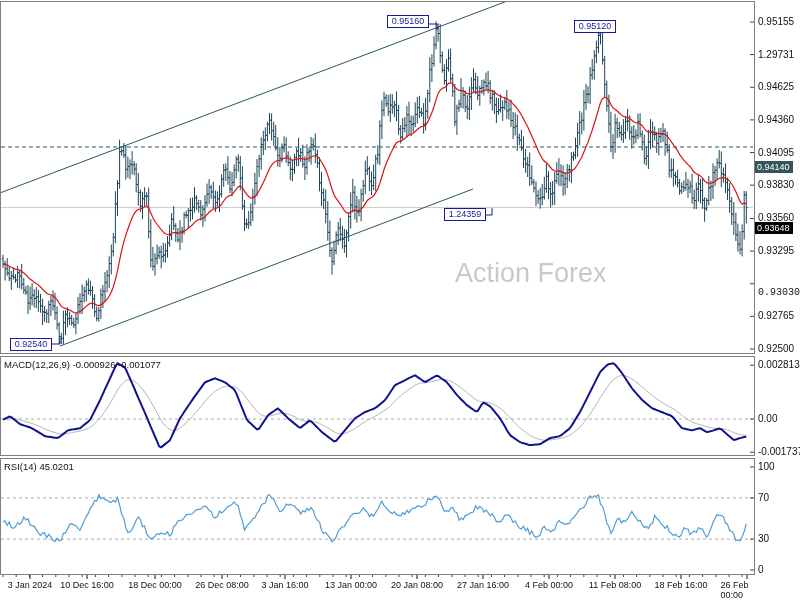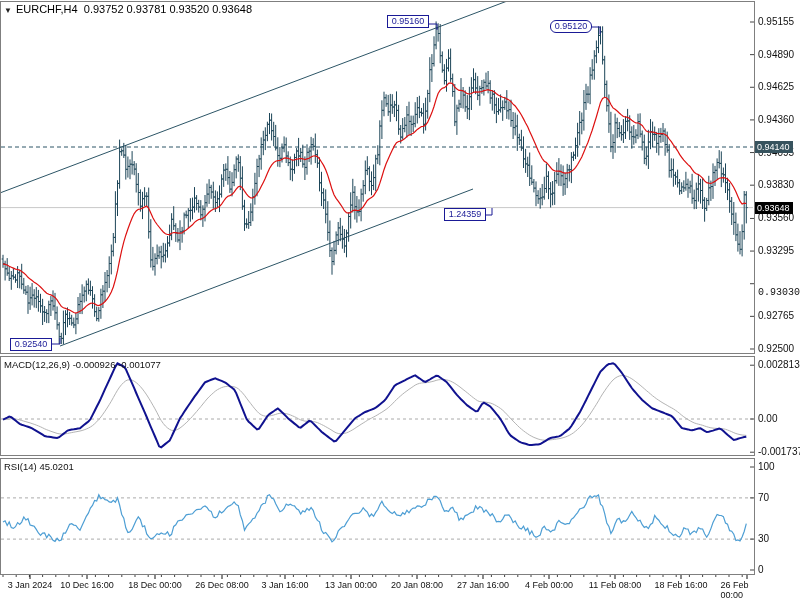--- a/index.html
+++ b/index.html
@@ -6,29 +6,30 @@
   #app{position:relative;width:800px;height:600px;background:#fff;overflow:hidden;
        font-family:"Liberation Sans",sans-serif;}
   #watermark{position:absolute;left:455px;top:258px;font-size:27px;color:#c9c9c9;z-index:1;}
   #chart-svg{position:absolute;left:0;top:0;z-index:2;}
   .ovl{position:absolute;z-index:3;white-space:nowrap;}
   #title-bar{left:4px;top:3px;font-size:11px;color:#000;}
   #title-bar .tri{font-size:8px;color:#222;margin-right:4px;cursor:pointer;}
   #macd-label{left:4px;top:359px;font-size:9.5px;color:#111;}
   #rsi-label{left:4px;top:461px;font-size:9.5px;color:#111;}
   .axlab{position:absolute;left:758px;font-size:10px;color:#111;z-index:3;}
-  .axbox{position:absolute;left:755px;font-size:9px;color:#fff;z-index:4;padding:1px 3px 1px 2px;}
+  .axbox{position:absolute;left:755px;font-size:9px;color:#fff;z-index:4;padding:1px 3px 1px 2px;margin-top:20px;}
   .tlab{position:absolute;top:580px;font-size:9px;color:#111;transform:translateX(-50%);z-index:3;}
   .flag{position:absolute;width:40px;height:11px;background:#fff;border:1px solid #1a1a96;
         color:#1a1a96;font-size:9px;text-align:center;line-height:11px;z-index:4;}
 </style>
 </head>
 <body>
 
 <div id="app">
+  <div id="watermark" class="wm">Action Forex</div>
   <svg id="chart-svg" width="800" height="600">
       <defs>
         <clipPath id="clip-main">
           <rect x="1" y="2" width="752" height="350"></rect>
         </clipPath>
         <clipPath id="clip-macd">
           <rect x="1" y="357" width="752" height="97"></rect>
         </clipPath>
         <clipPath id="clip-rsi">
           <rect x="1" y="459" width="752" height="114"></rect>
@@ -140,32 +141,29 @@
       <line x1="222" y1="575" x2="222" y2="579" stroke="#111" stroke-width="1"></line>
       <line x1="285" y1="575" x2="285" y2="579" stroke="#111" stroke-width="1"></line>
       <line x1="351" y1="575" x2="351" y2="579" stroke="#111" stroke-width="1"></line>
       <line x1="417" y1="575" x2="417" y2="579" stroke="#111" stroke-width="1"></line>
       <line x1="483" y1="575" x2="483" y2="579" stroke="#111" stroke-width="1"></line>
       <line x1="549" y1="575" x2="549" y2="579" stroke="#111" stroke-width="1"></line>
       <line x1="615" y1="575" x2="615" y2="579" stroke="#111" stroke-width="1"></line>
       <line x1="681" y1="575" x2="681" y2="579" stroke="#111" stroke-width="1"></line>
       <line x1="747" y1="575" x2="747" y2="579" stroke="#111" stroke-width="1"></line>
     </svg>
-  <div id="title-bar" class="ovl">
-    <span class="tri">▼</span><span>EURCHF,H4</span>&nbsp;&nbsp;<span>0.93752 0.93781 0.93520 0.93648</span>
-  </div>
   <div id="macd-label" class="ovl">
     <span>MACD(12,26,9)</span>&nbsp;<span>-0.000926</span>&nbsp;<span>-0.001077</span>
   </div>
   <div id="rsi-label" class="ovl">
     <span>RSI(14)</span>&nbsp;<span>45.0201</span>
   </div>
   <div id="price-axis">
       <div class="axlab" style="top: 16px;">0.95155</div>
-      <div class="axlab" style="top: 48.6374px;">0.94890</div>
+      <div class="axlab" style="top: 48.6374px;">1.29731</div>
       <div class="axlab" style="top: 81.2748px;">0.94625</div>
       <div class="axlab" style="top: 113.912px;">0.94360</div>
       <div class="axlab" style="top: 146.55px;">0.94095</div>
       <div class="axlab" style="top: 179.187px;">0.93830</div>
       <div class="axlab" style="top: 212.44px;">0.93560</div>
       <div class="axlab" style="top: 245.078px;">0.93295</div>
       <div class="axlab" style="top: 287px; font-family: Liberation Mono, monospace;">0.93030</div>
       <div class="axlab" style="top: 310.352px;">0.92765</div>
       <div class="axlab" style="top: 342.99px;">0.92500</div>
       <div class="axbox" style="top: 141.007px; background: rgb(55, 83, 94);">0.94140</div>
@@ -187,17 +185,17 @@
       <div class="tlab" style="left: 351px;">13 Jan 00:00</div>
       <div class="tlab" style="left: 417px;">20 Jan 08:00</div>
       <div class="tlab" style="left: 483px;">27 Jan 16:00</div>
       <div class="tlab" style="left: 549px;">4 Feb 00:00</div>
       <div class="tlab" style="left: 615px;">11 Feb 08:00</div>
       <div class="tlab" style="left: 681px;">18 Feb 16:00</div>
       <div class="tlab" style="left: 747px;">26 Feb 00:00</div>
     </div>
   <div id="flags">
       <div class="flag" style="left: 387px; top: 14.8842px;">0.95160</div>
-      <div class="flag" style="left: 550px; top: 19.8106px; border-radius: 6px;">0.95120</div>
+      <div class="flag" style="left: 574px; top: 19.8106px;">0.95120</div>
       <div class="flag" style="left: 444px; top: 208.245px;">1.24359</div>
       <div class="flag" style="left: 10px; top: 337.563px;">0.92540</div>
     </div>
 </div>
 
 </body></html>

